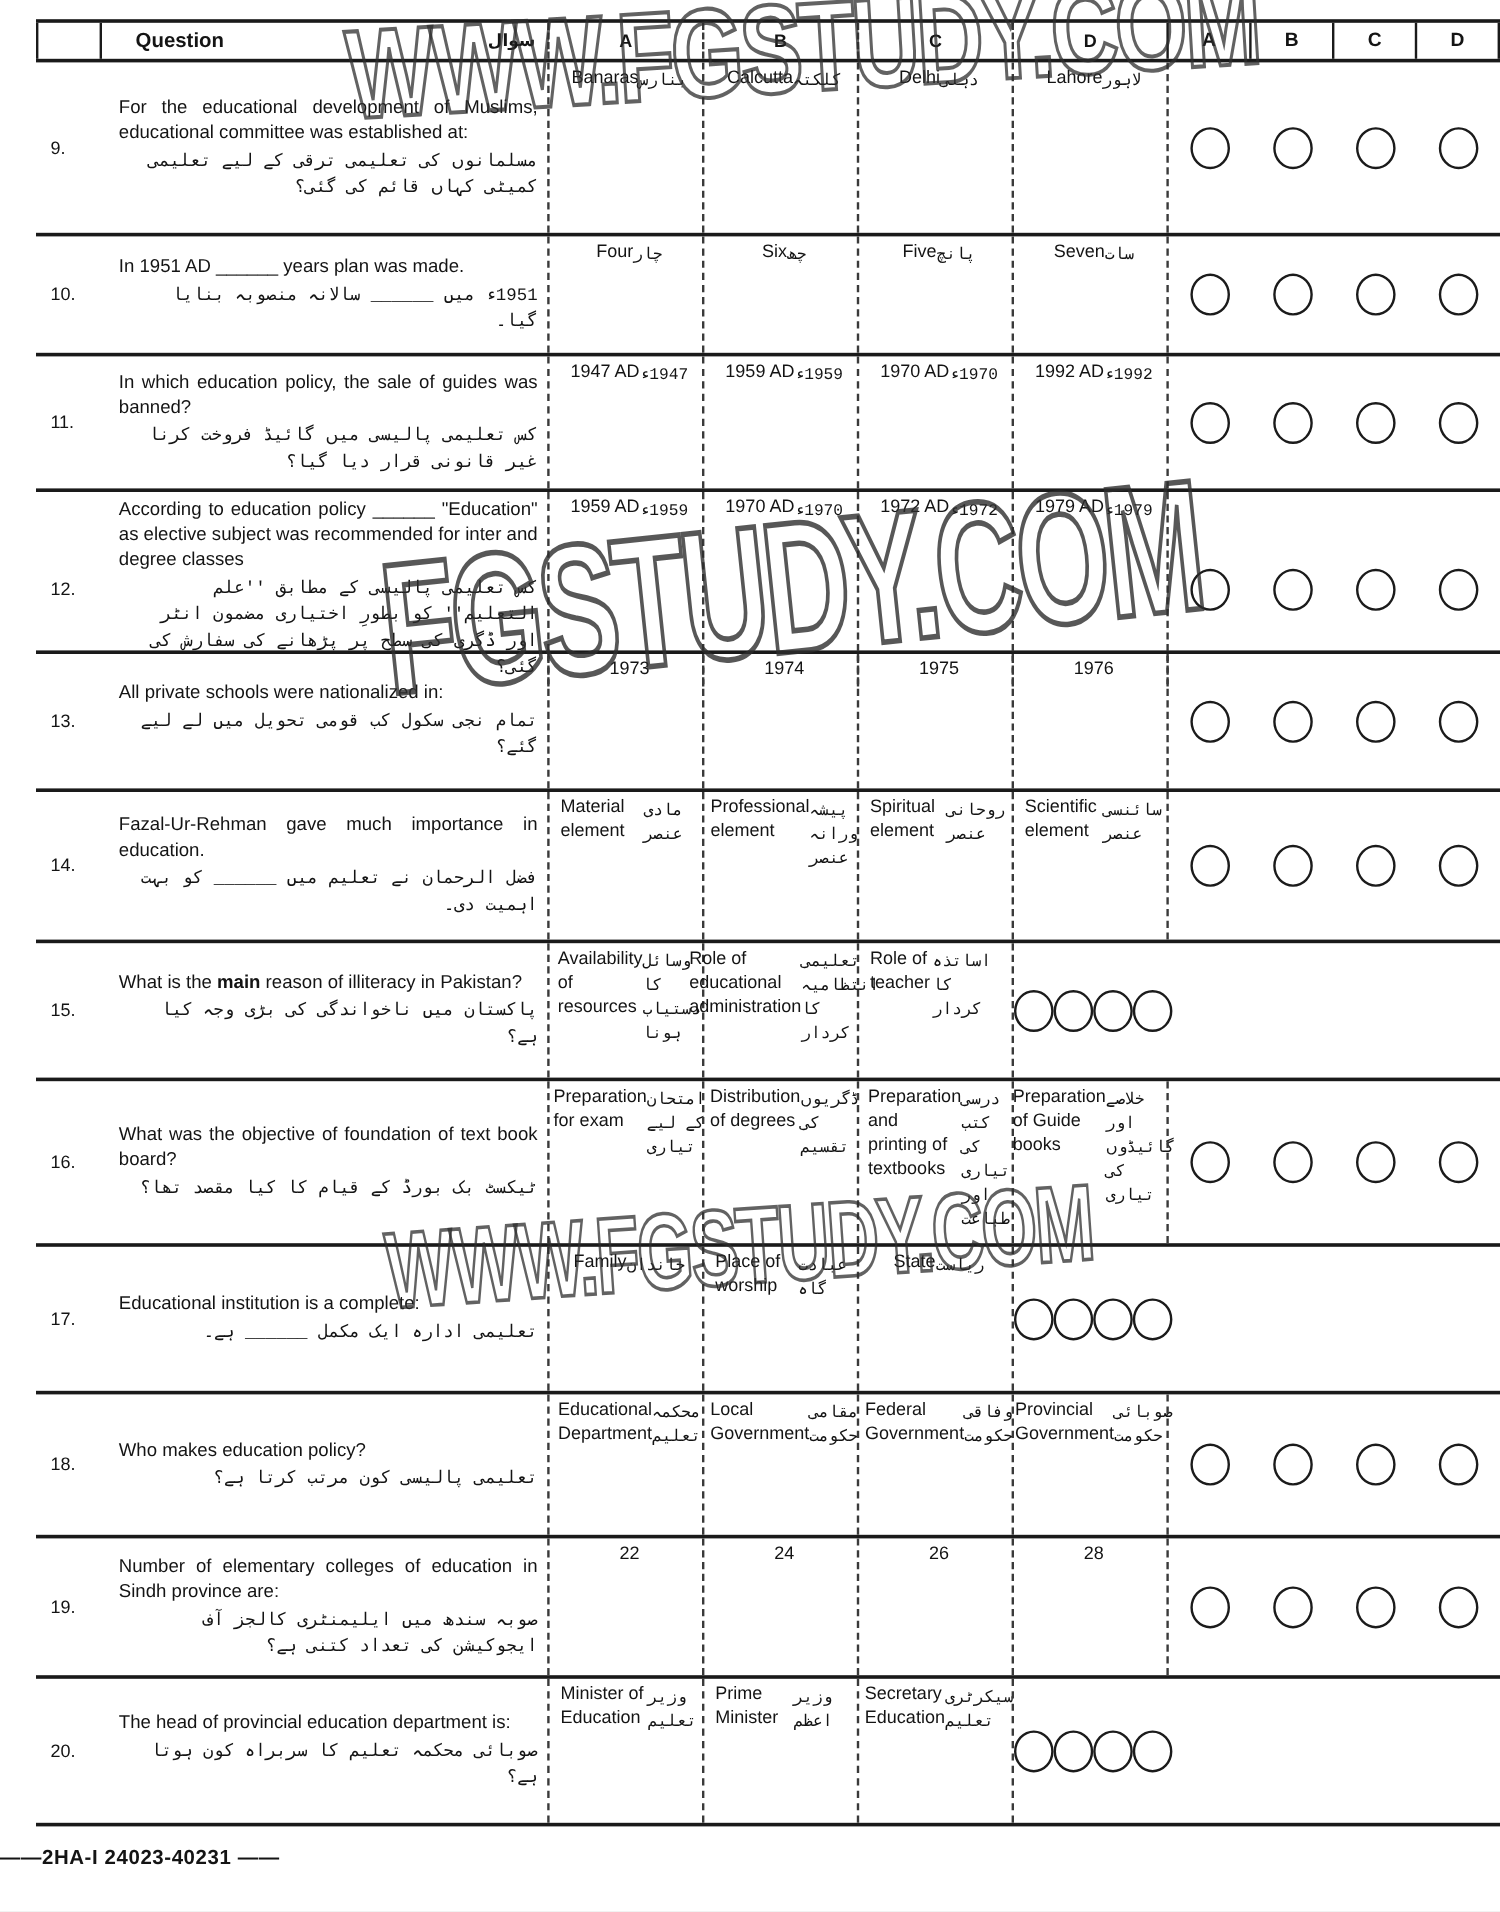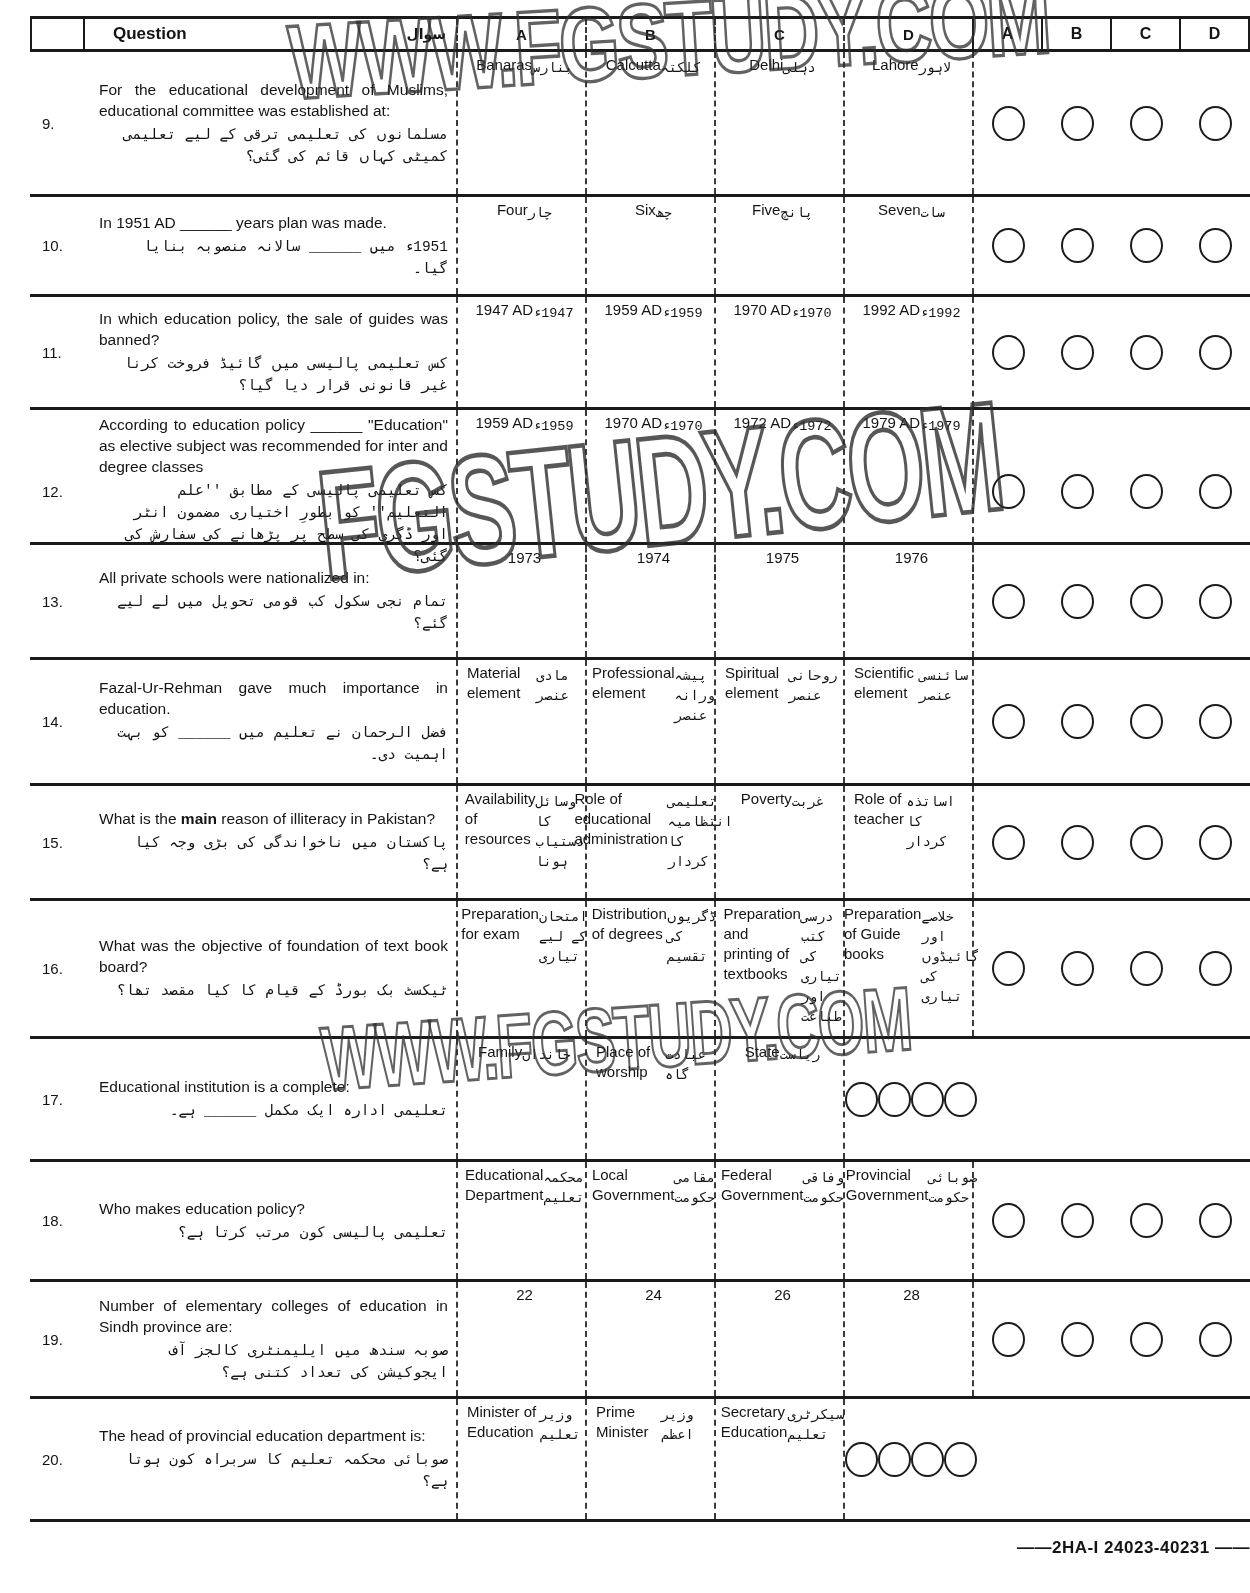--- a/index.html
+++ b/index.html
@@ -139,21 +139,21 @@
   .wm3{
     left:318px;top:1008px;
     font-size:60px;letter-spacing:-2px;
     -webkit-text-stroke:2px rgba(45,45,45,0.75);
     transform:rotate(-4deg) scaleY(1.5);
     transform-origin:left top;
   }
   
   .footer{
     position:absolute;left:0;top:1538px;width:1250px;
-    text-align:right;
+    text-align:left;
     font-weight:bold;font-size:17px;
     letter-spacing:0.5px;
   }
 </style>
 </head>
 <body>
 
 <div class="sheet">
 
   <div class="wm wm1">WWW.FGSTUDY.COM</div>
@@ -417,24 +417,20 @@
     </div>
     <div class="cell opt">
       <div class="en">Availability of resources</div>
       <div class="ur">وسائل کا دستیاب ہونا</div>
     </div>
     <div class="cell opt">
       <div class="en">Role of educational administration</div>
       <div class="ur">تعلیمی انتظامیہ کا کردار</div>
     </div>
     <div class="cell opt">
-      <div class="en">Poverty</div>
-      <div class="ur">غربت</div>
-    </div>
-    <div class="cell opt">
       <div class="en">Role of teacher</div>
       <div class="ur">اساتذہ کا کردار</div>
     </div>
     <div class="cell answers">
       <div class="bcell">
               <div class="bubble"></div>
             </div>
       <div class="bcell">
               <div class="bubble"></div>
             </div>

